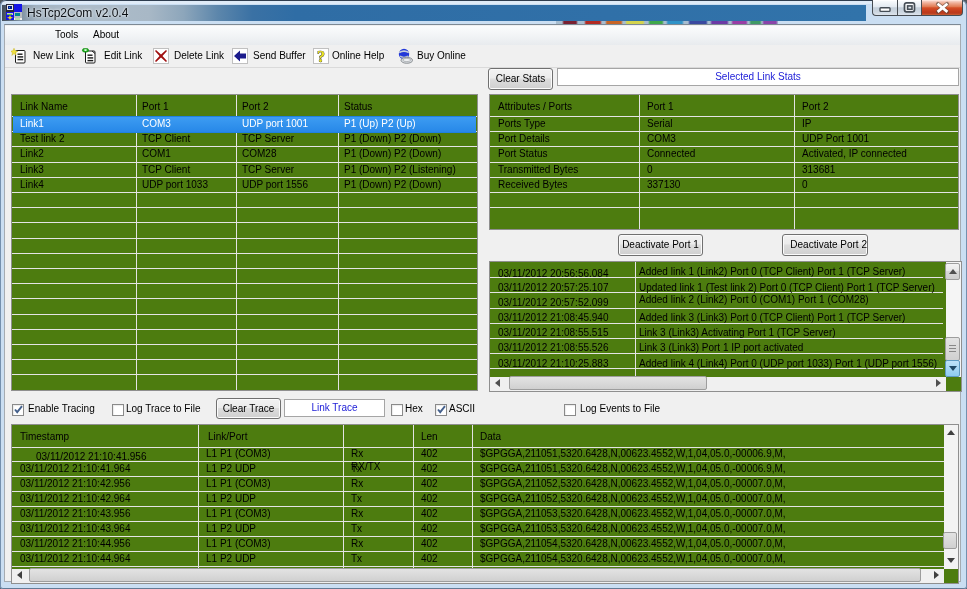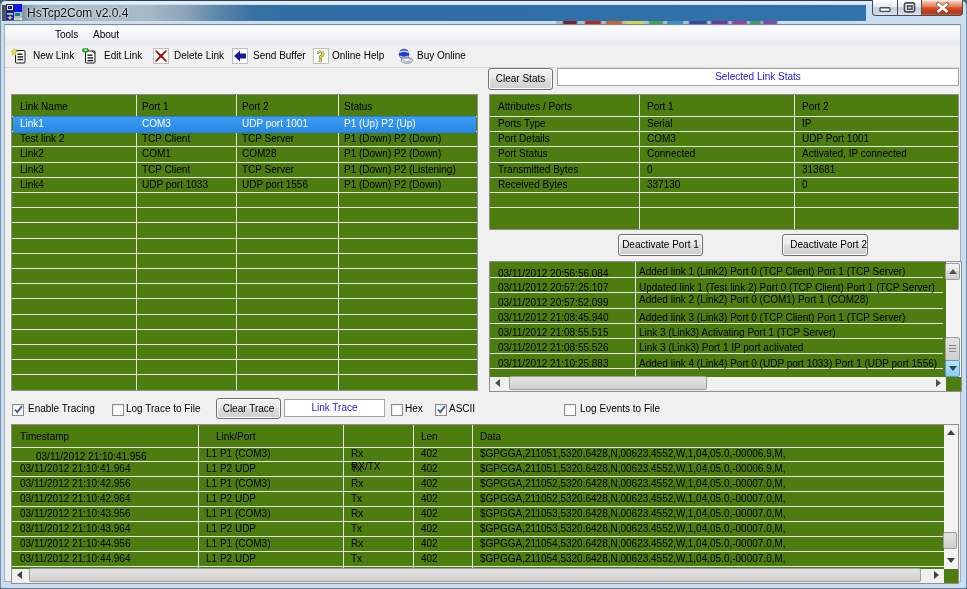--- a/index.html
+++ b/index.html
@@ -302,21 +302,21 @@
           <div style="position:absolute;left:0;width:946px;top:36.4px;height:1px;background:#e4e4e4"></div>
           <div style="position:absolute;left:0;width:946px;top:51.3px;height:1px;background:#e4e4e4"></div>
           <div style="position:absolute;left:0;width:946px;top:66.2px;height:1px;background:#e4e4e4"></div>
           <div style="position:absolute;left:0;width:946px;top:81.1px;height:1px;background:#e4e4e4"></div>
           <div style="position:absolute;left:0;width:946px;top:96px;height:1px;background:#e4e4e4"></div>
           <div style="position:absolute;left:0;width:946px;top:110.9px;height:1px;background:#e4e4e4"></div>
           <div style="position:absolute;left:0;width:946px;top:125.8px;height:1px;background:#e4e4e4"></div>
           <div style="position:absolute;left:0;width:946px;top:140.7px;height:1px;background:#e4e4e4"></div>
         </div>
       <div class="cell" style="left:8px;top:6px;">Timestamp</div>
-      <div class="cell" style="left:204px;top:6px;text-align:right;">Link/Port</div>
+      <div class="cell" style="left:196px;top:6px;text-align:right;">Link/Port</div>
       <div class="cell" style="left:339px;top:20px;margin-top:16px;">RX/TX</div>
       <div class="cell" style="left:409px;top:6px;">Len</div>
       <div class="cell" style="left:468px;top:6px;">Data</div>
       <div id="brows">
           <div class="cell" style="left: 8px; top: 26px; padding-left: 16px;">03/11/2012 21:10:41.956</div>
           <div class="cell" style="left: 194px; top: 23.2px;">L1 P1 (COM3)</div>
           <div class="cell" style="left: 339px; top: 23.2px;">Rx</div>
           <div class="cell" style="left: 409px; top: 23.2px;">402</div>
           <div class="cell" style="left: 468px; top: 23.2px;">$GPGGA,211051,5320.6428,N,00623.4552,W,1,04,05.0,-00006.9,M,</div>
           <div class="cell" style="left: 8px; top: 38.1px;">03/11/2012 21:10:41.964</div>

